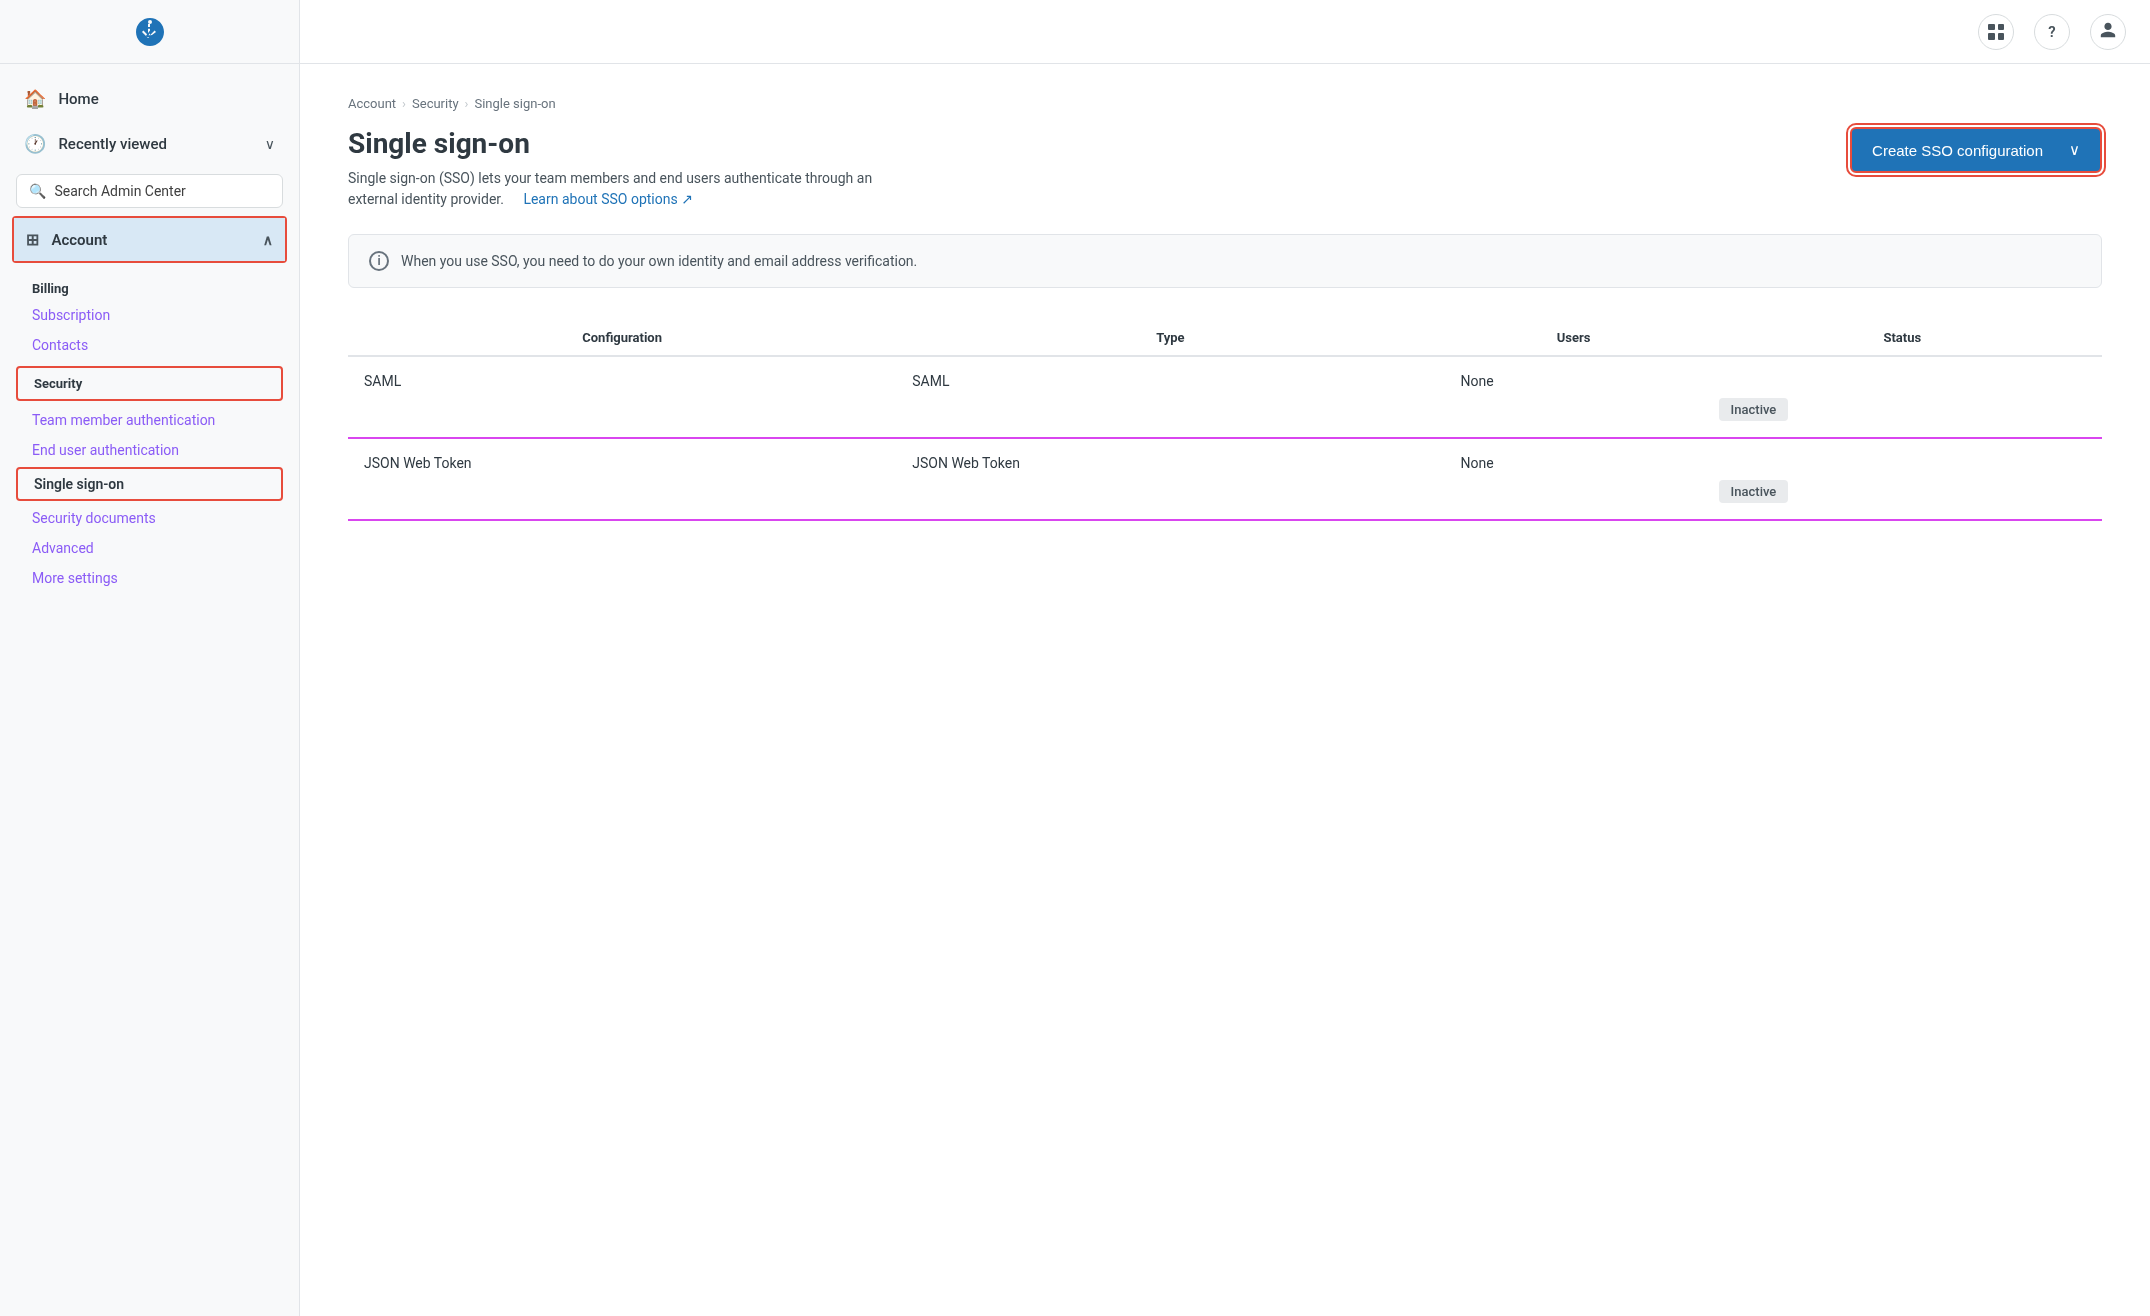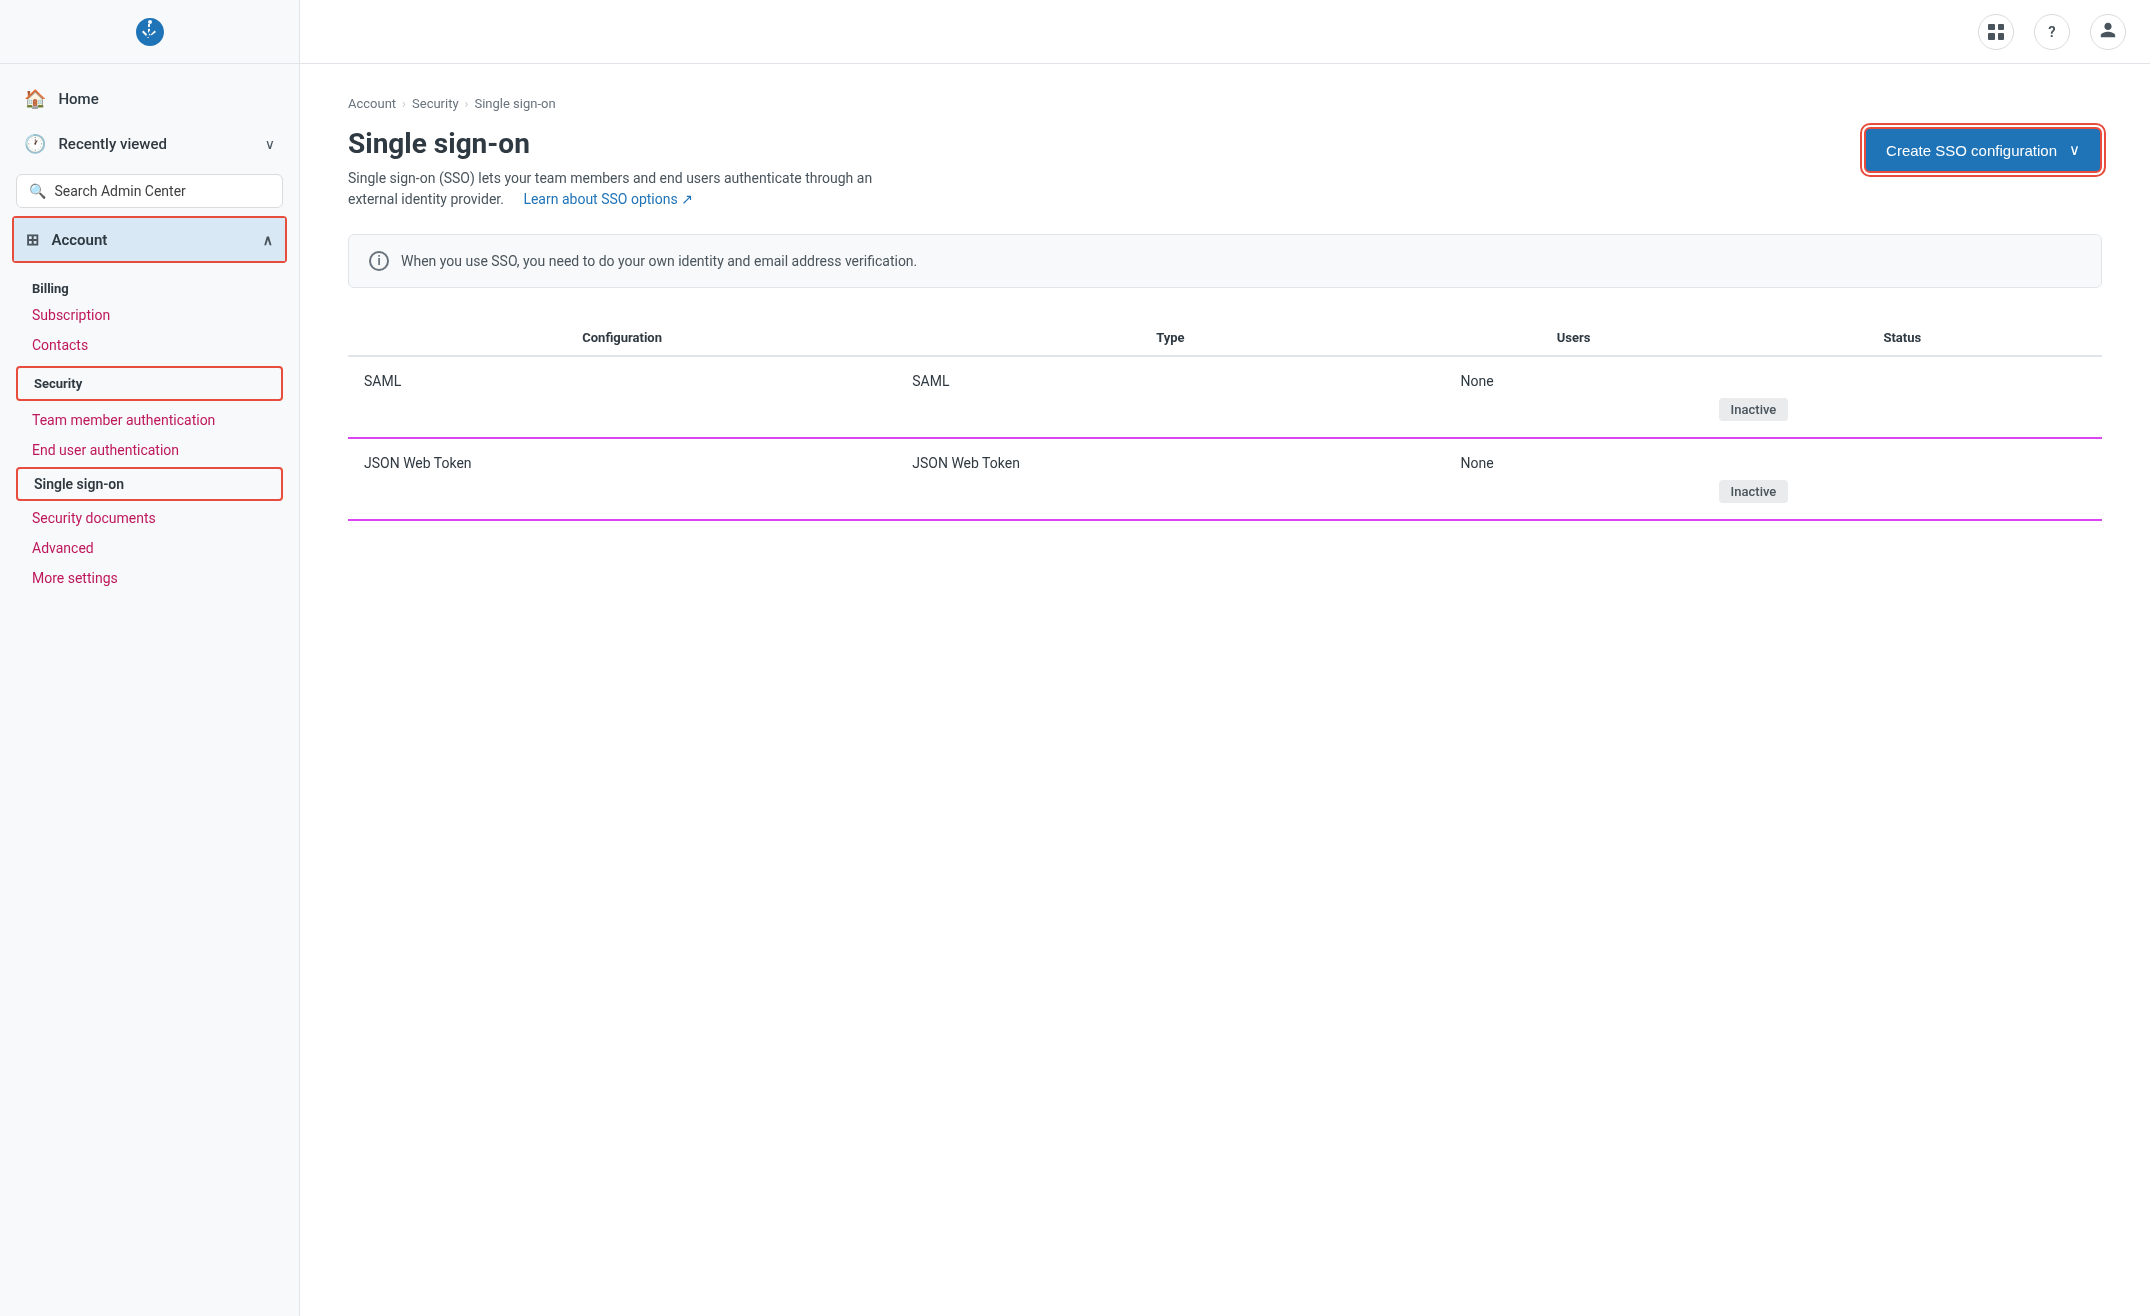--- a/index.html
+++ b/index.html
@@ -90,21 +90,21 @@
     .sub-section-header {
       padding: 10px 32px 4px;
       font-size: 13px;
       font-weight: 700;
       color: #2f3941;
     }
 
     .sub-nav-item {
       padding: 7px 32px;
       font-size: 14px;
-      color: #be185d;
+      color: #8b5cf6;
       cursor: pointer;
     }
 
     .sub-nav-item.active-section {
       border: 2px solid #e74c3c;
       border-radius: 4px;
       margin: 2px 16px;
       padding: 7px 16px;
       font-weight: 600;
       color: #2f3941;
@@ -203,21 +203,21 @@
       background: #1f73b7;
       color: #fff;
       border: 2px solid #e74c3c;
       border-radius: 6px;
       padding: 12px 20px;
       font-size: 15px;
       font-weight: 500;
       cursor: pointer;
       display: flex;
       align-items: center;
-      gap: 12px;
+      gap: 26px;
       white-space: nowrap;
       outline: 2px solid #e74c3c;
       outline-offset: 2px;
     }
 
     .info-banner {
       background: #f8f9fa;
       border: 1px solid #e1e4e8;
       border-radius: 6px;
       padding: 16px 20px;

